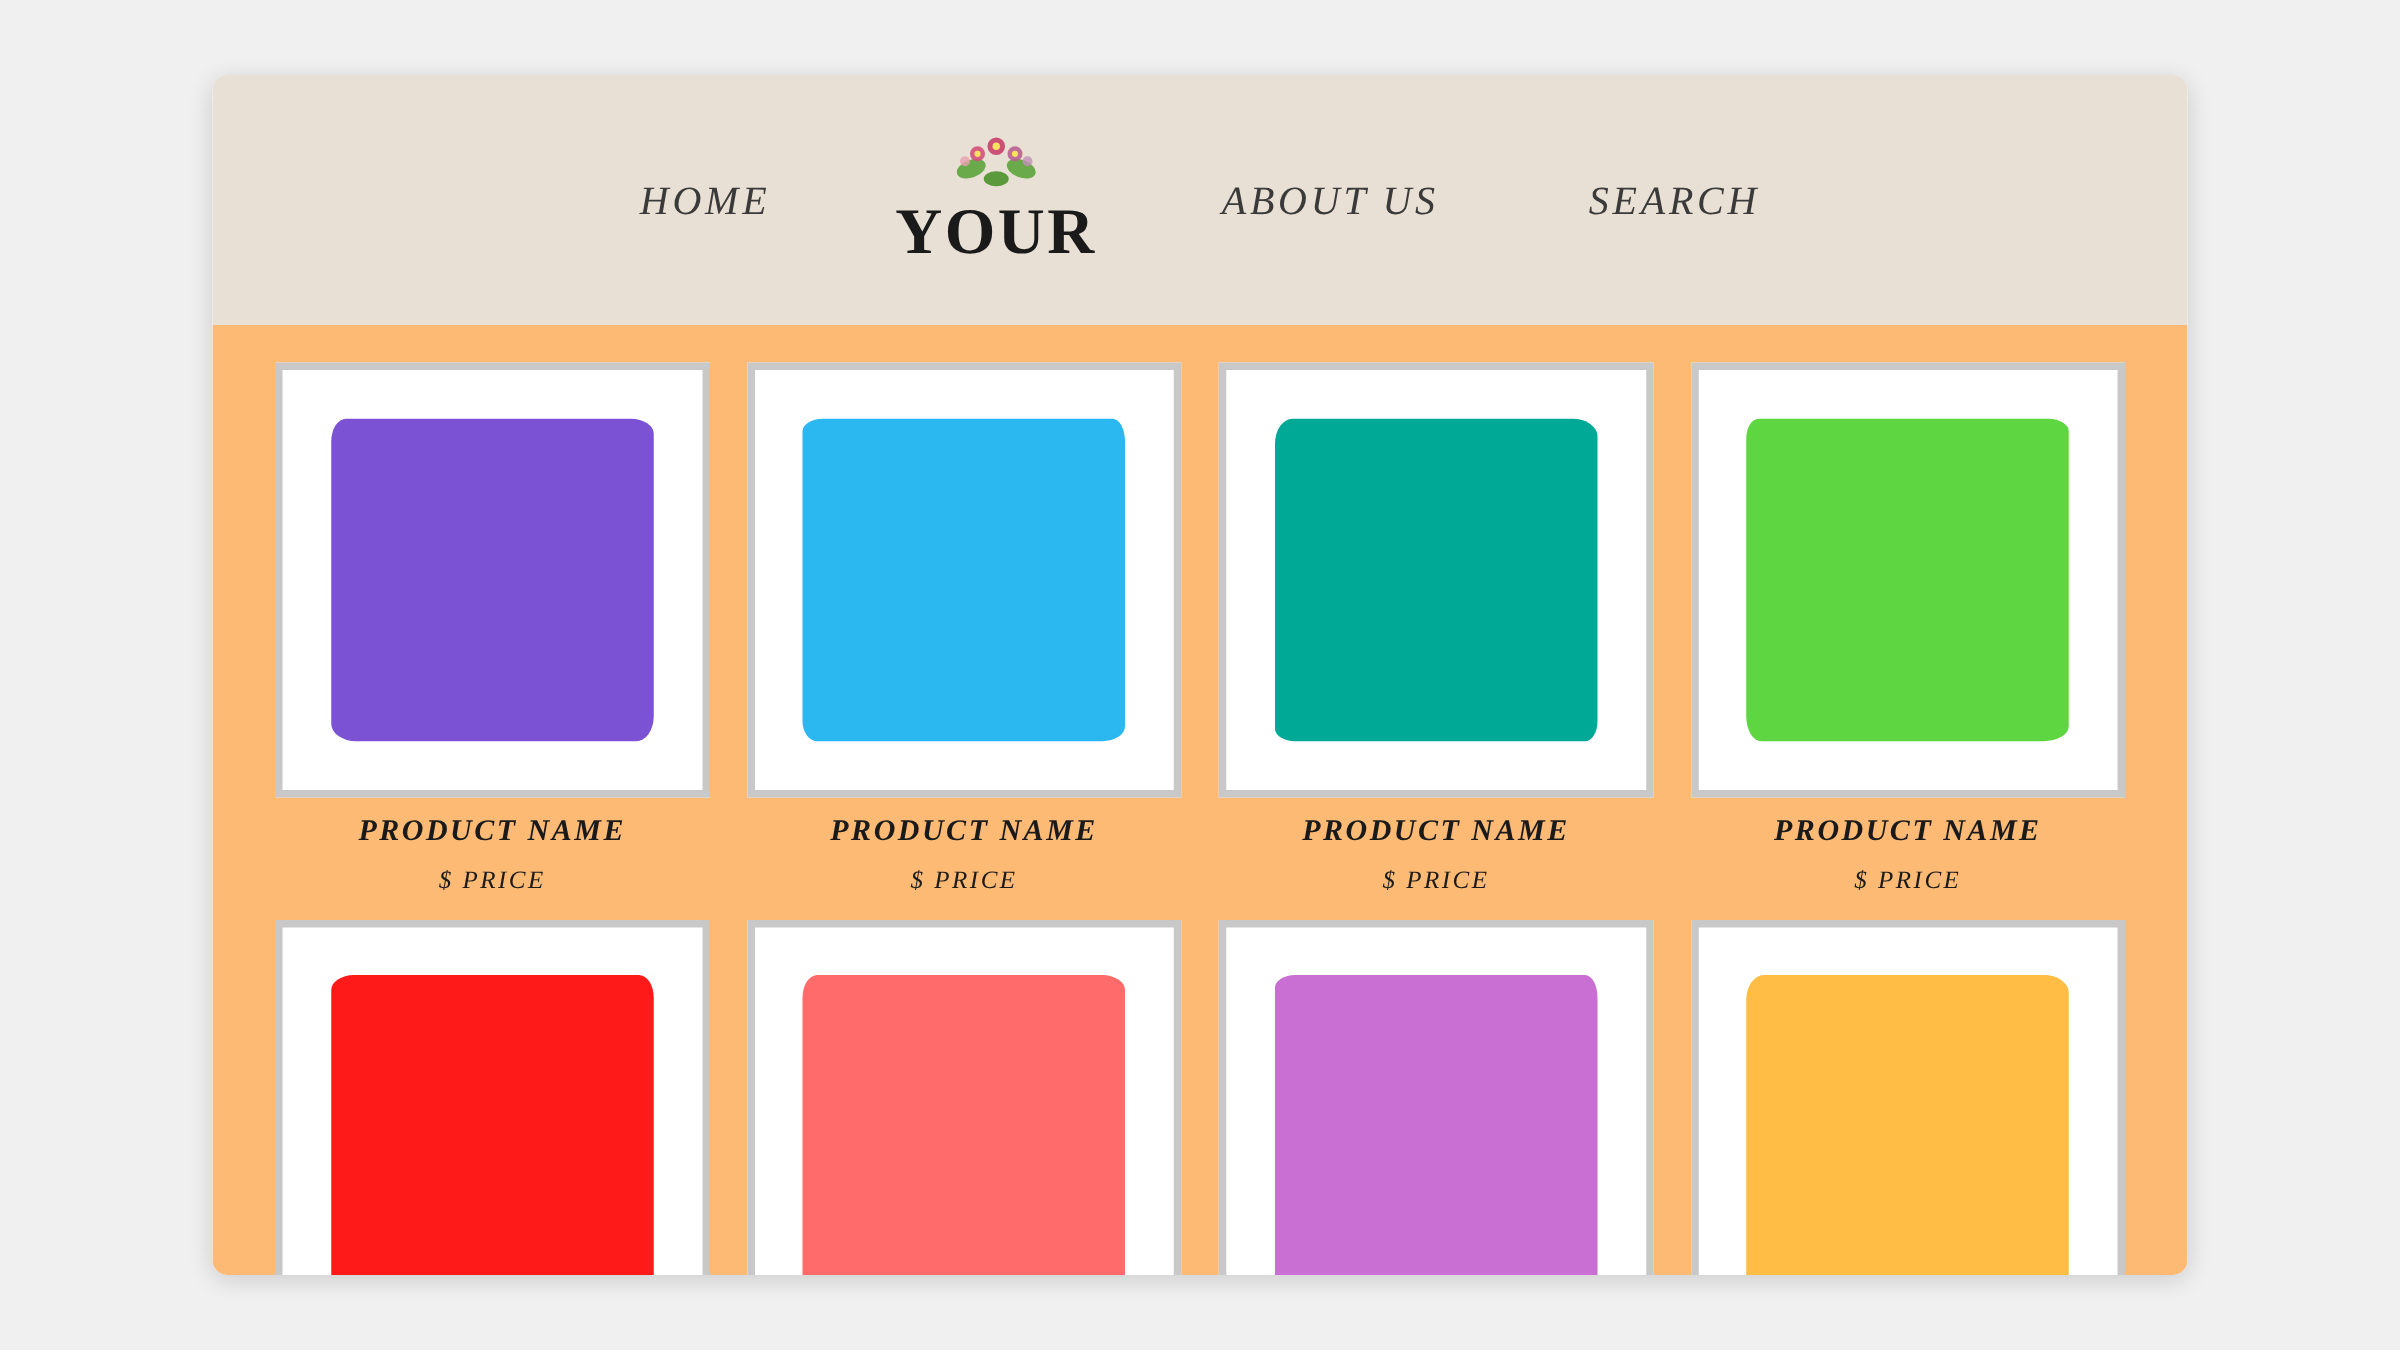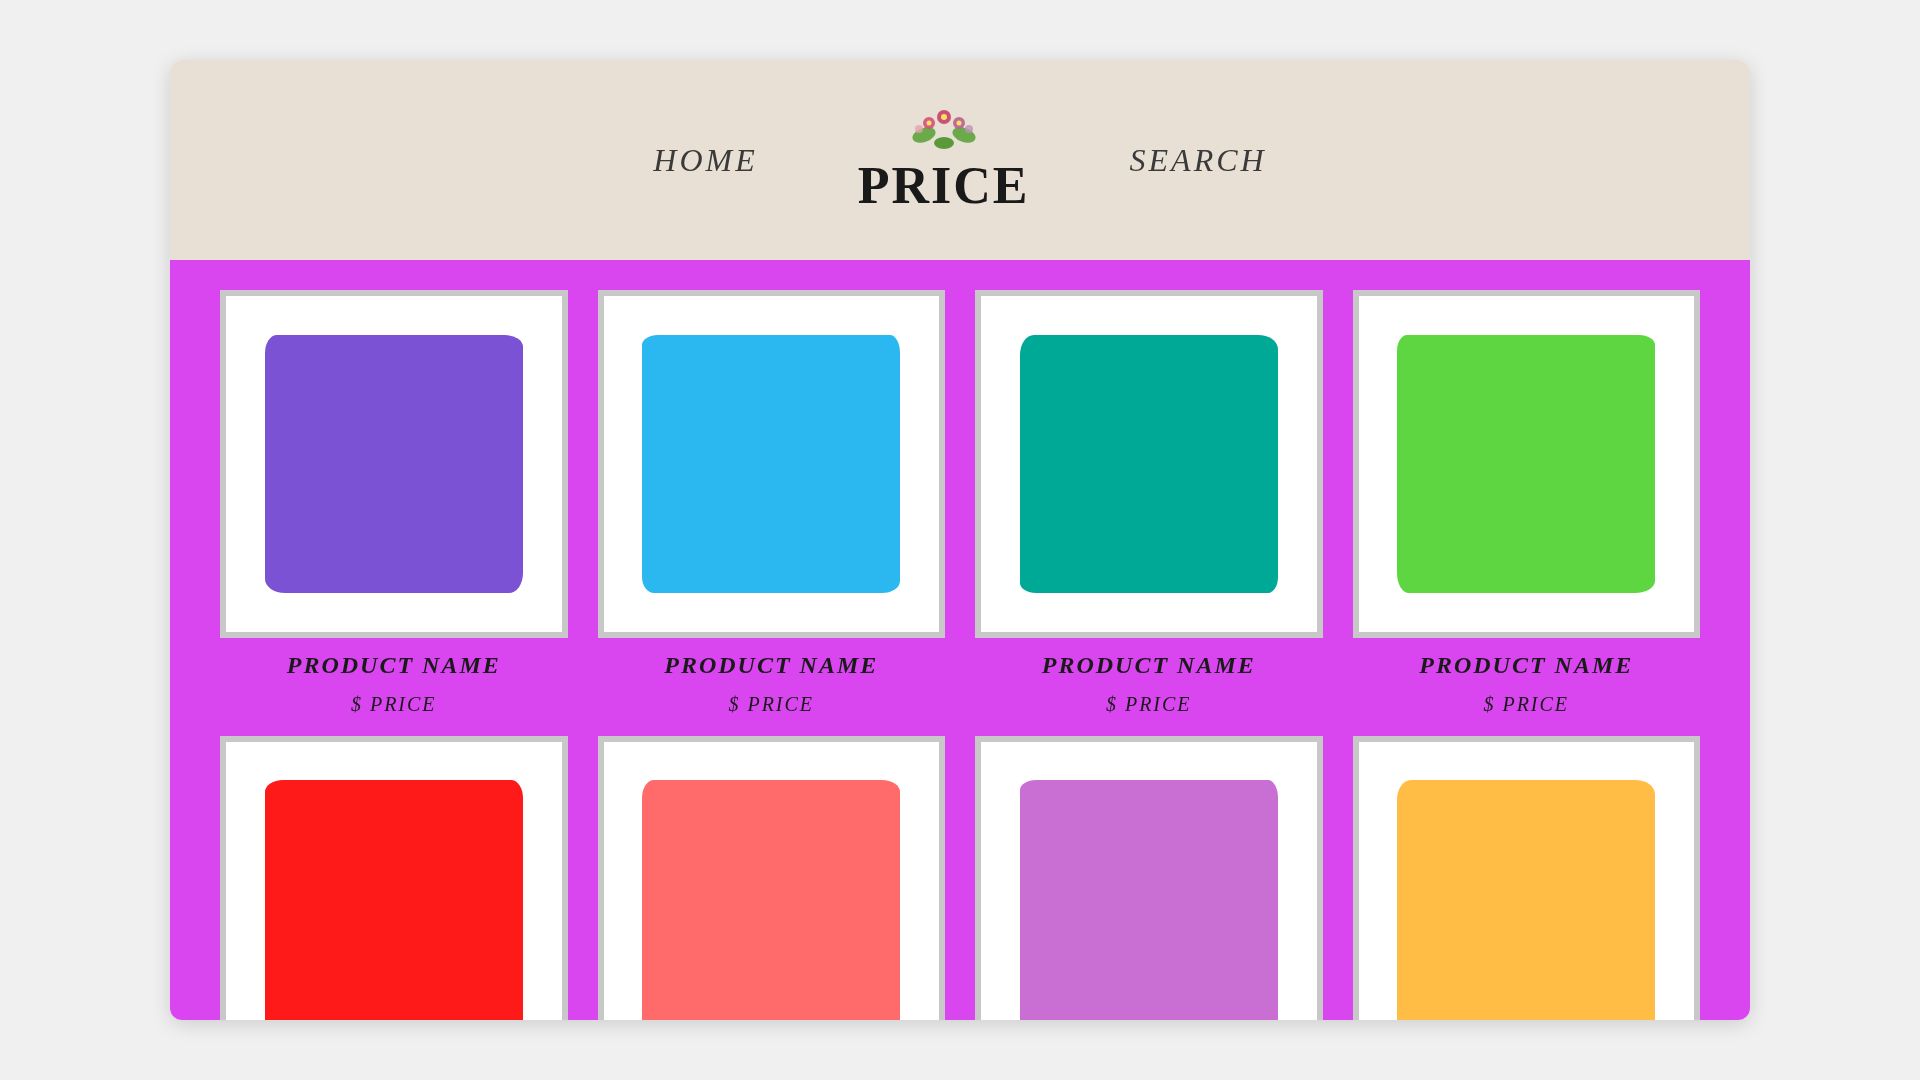--- a/index.html
+++ b/index.html
@@ -78,21 +78,21 @@
       letter-spacing: 2px;
       text-align: center;
       line-height: 1.1;
       font-style: normal;
       font-family: 'Georgia', serif;
     }
 
     
     .main-content {
       flex: 1;
-      background: #d946ef;
+      background: #fdba74;
       padding: 30px 50px;
       overflow: hidden;
     }
 
     .product-grid {
       display: grid;
       grid-template-columns: repeat(4, 1fr);
       grid-template-rows: repeat(2, auto);
       gap: 20px 30px;
     }
@@ -180,24 +180,25 @@
           <circle cx="40" cy="12" r="7" fill="#c8406a" opacity="0.9"></circle>
           <circle cx="55" cy="18" r="6" fill="#b86090" opacity="0.9"></circle>
           <circle cx="15" cy="24" r="4" fill="#e8a0b0" opacity="0.8"></circle>
           <circle cx="65" cy="24" r="4" fill="#c090b8" opacity="0.8"></circle>
 
           <circle cx="25" cy="18" r="2.5" fill="#f8e060"></circle>
           <circle cx="40" cy="12" r="3" fill="#f8e060"></circle>
           <circle cx="55" cy="18" r="2.5" fill="#f8e060"></circle>
         </svg>
         <div class="logo-text">
-          <div>PRICE</div>
+          <div>YOUR</div>
         </div>
       </div>
 
+      <div class="nav-item">ABOUT US</div>
       <div class="nav-item">SEARCH</div>
 
     </nav>
   </header>
 
   <main class="main-content">
     <div class="product-grid" id="product-grid">
     <div class="product-card">
     <div class="product-image-frame">
       <div class="paint-swatch swatch-purple"></div>

